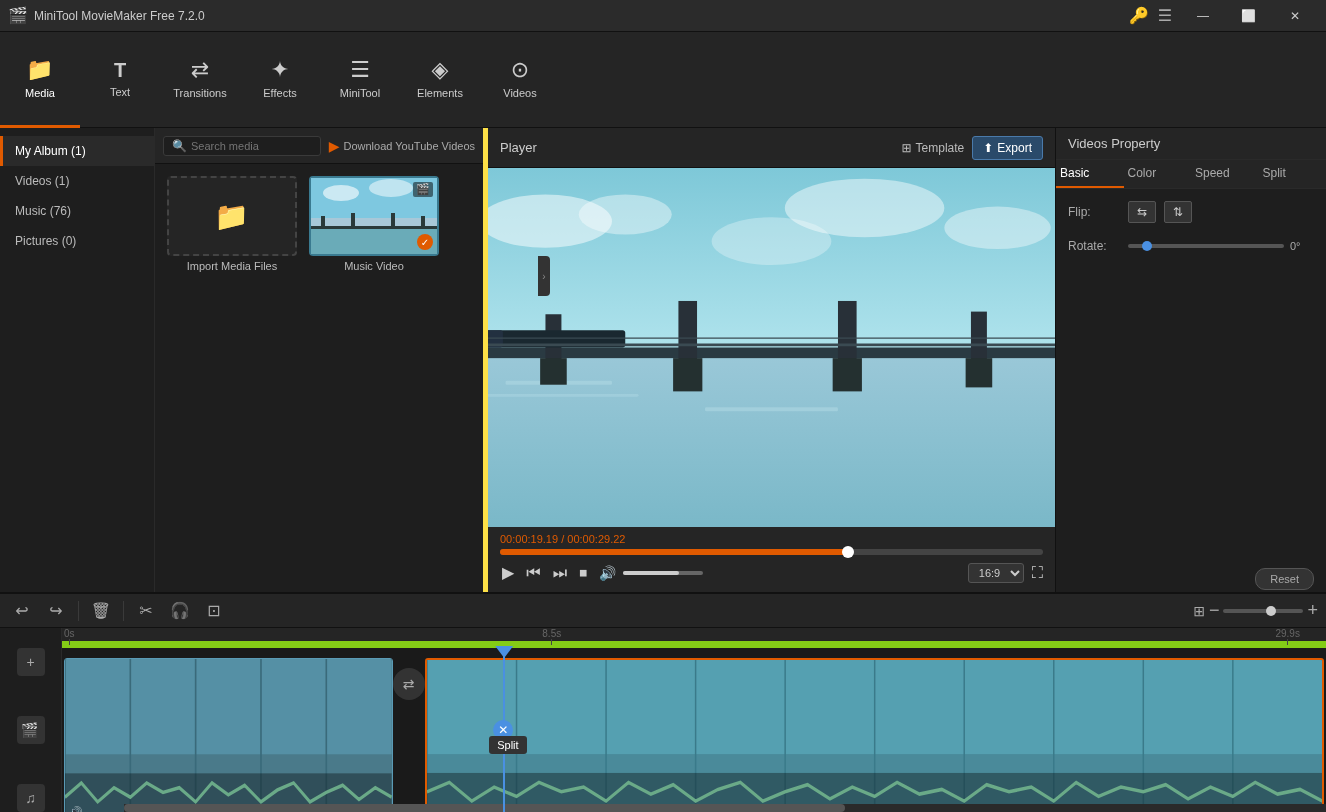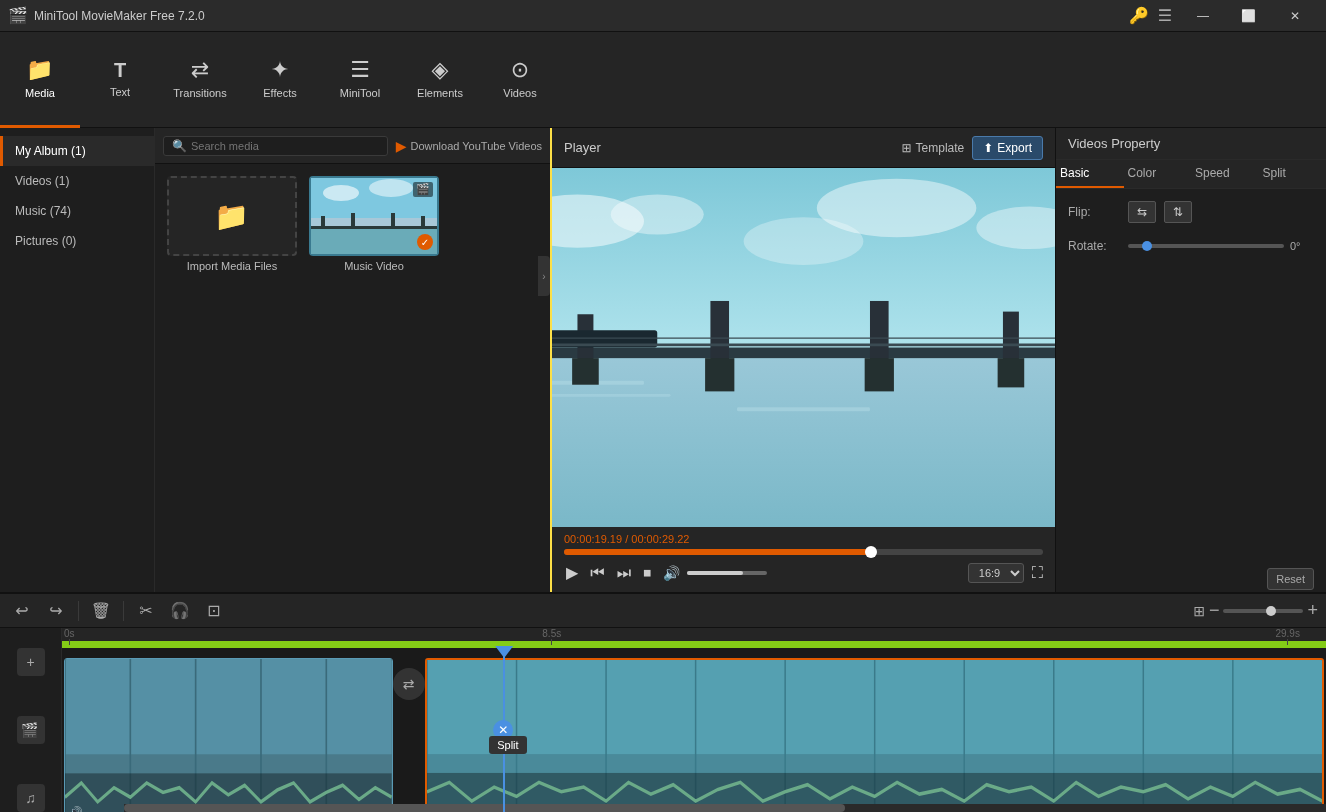--- a/index.html
+++ b/index.html
@@ -39,23 +39,23 @@
     .toolbar-item .tb-icon { font-size: 22px; }
 
     
     #main {
       display: flex;
       height: calc(812px - 32px - 96px - 220px);
     }
 
     
     #left-panel {
-      width: 552px;
+      width: 488px;
       background: #1e1e1e;
-      border-right: 2px solid #fde047;
+      border-right: 5px solid #fde047;
       display: flex;
     }
     #album-sidebar {
       width: 155px;
       background: #1e1e1e;
       border-right: 1px solid #2a2a2a;
       padding: 8px 0;
     }
     .album-item {
       padding: 8px 12px;
@@ -234,21 +234,21 @@
       flex: 1; height: 4px; background: #555; border-radius: 2px; position: relative; cursor: pointer;
     }
     .rotate-thumb {
       position: absolute; top: 50%; left: 12%; transform: translate(-50%, -50%);
       width: 10px; height: 10px; background: #4a90e2; border-radius: 50%;
     }
     .rotate-val { font-size: 11px; color: #aaa; width: 24px; }
 
     .reset-btn {
       background: #333; border: 1px solid #555; color: #aaa;
-      font-size: 11px; padding: 4px 8px; cursor: pointer; border-radius: 3px;
+      font-size: 11px; padding: 4px 14px; cursor: pointer; border-radius: 10px;
       position: absolute; right: 12px; top: 440px;
     }
 
     
     #collapse-handle {
       position: absolute;
       left: 538px;
       top: 128px;
       width: 12px;
       height: 40px;
@@ -498,21 +498,21 @@
   <div id="left-panel">
 
     <div id="album-sidebar">
       <div class="album-item active">
         <span>My Album (1)</span>
       </div>
       <div class="album-item">
         <span>Videos (1)</span>
       </div>
       <div class="album-item">
-        <span>Music (74)</span>
+        <span>Music (76)</span>
       </div>
       <div class="album-item">
         <span>Pictures (0)</span>
       </div>
     </div>
 
     <div id="media-panel">
       <div id="media-topbar">
         <div class="search-box">
           <span style="color:#666; font-size:12px;">🔍</span>

